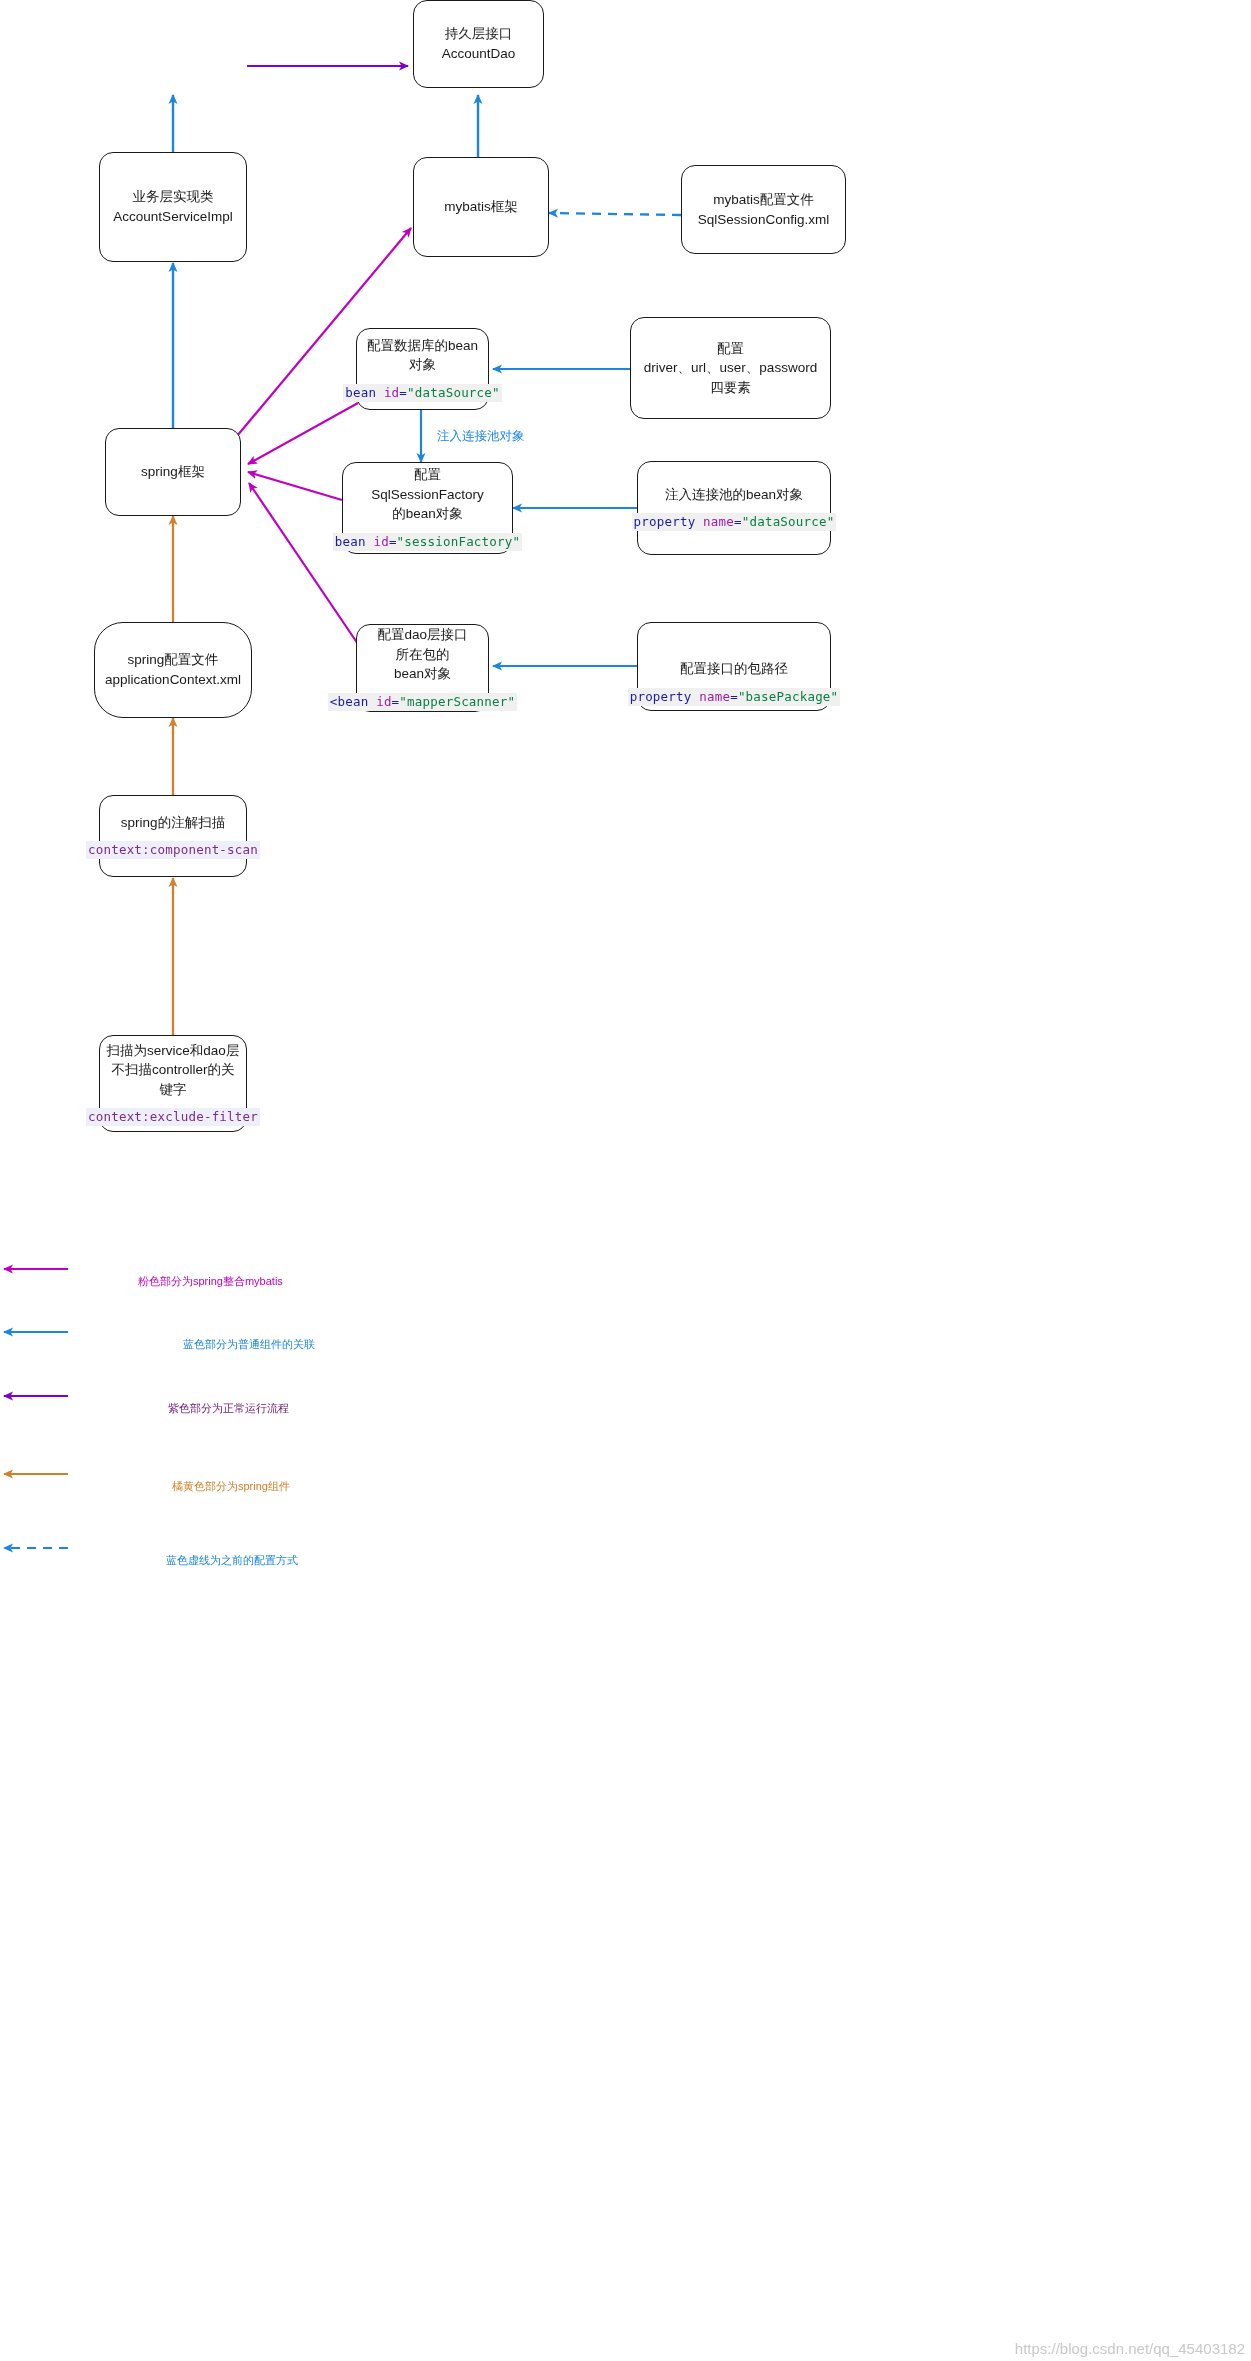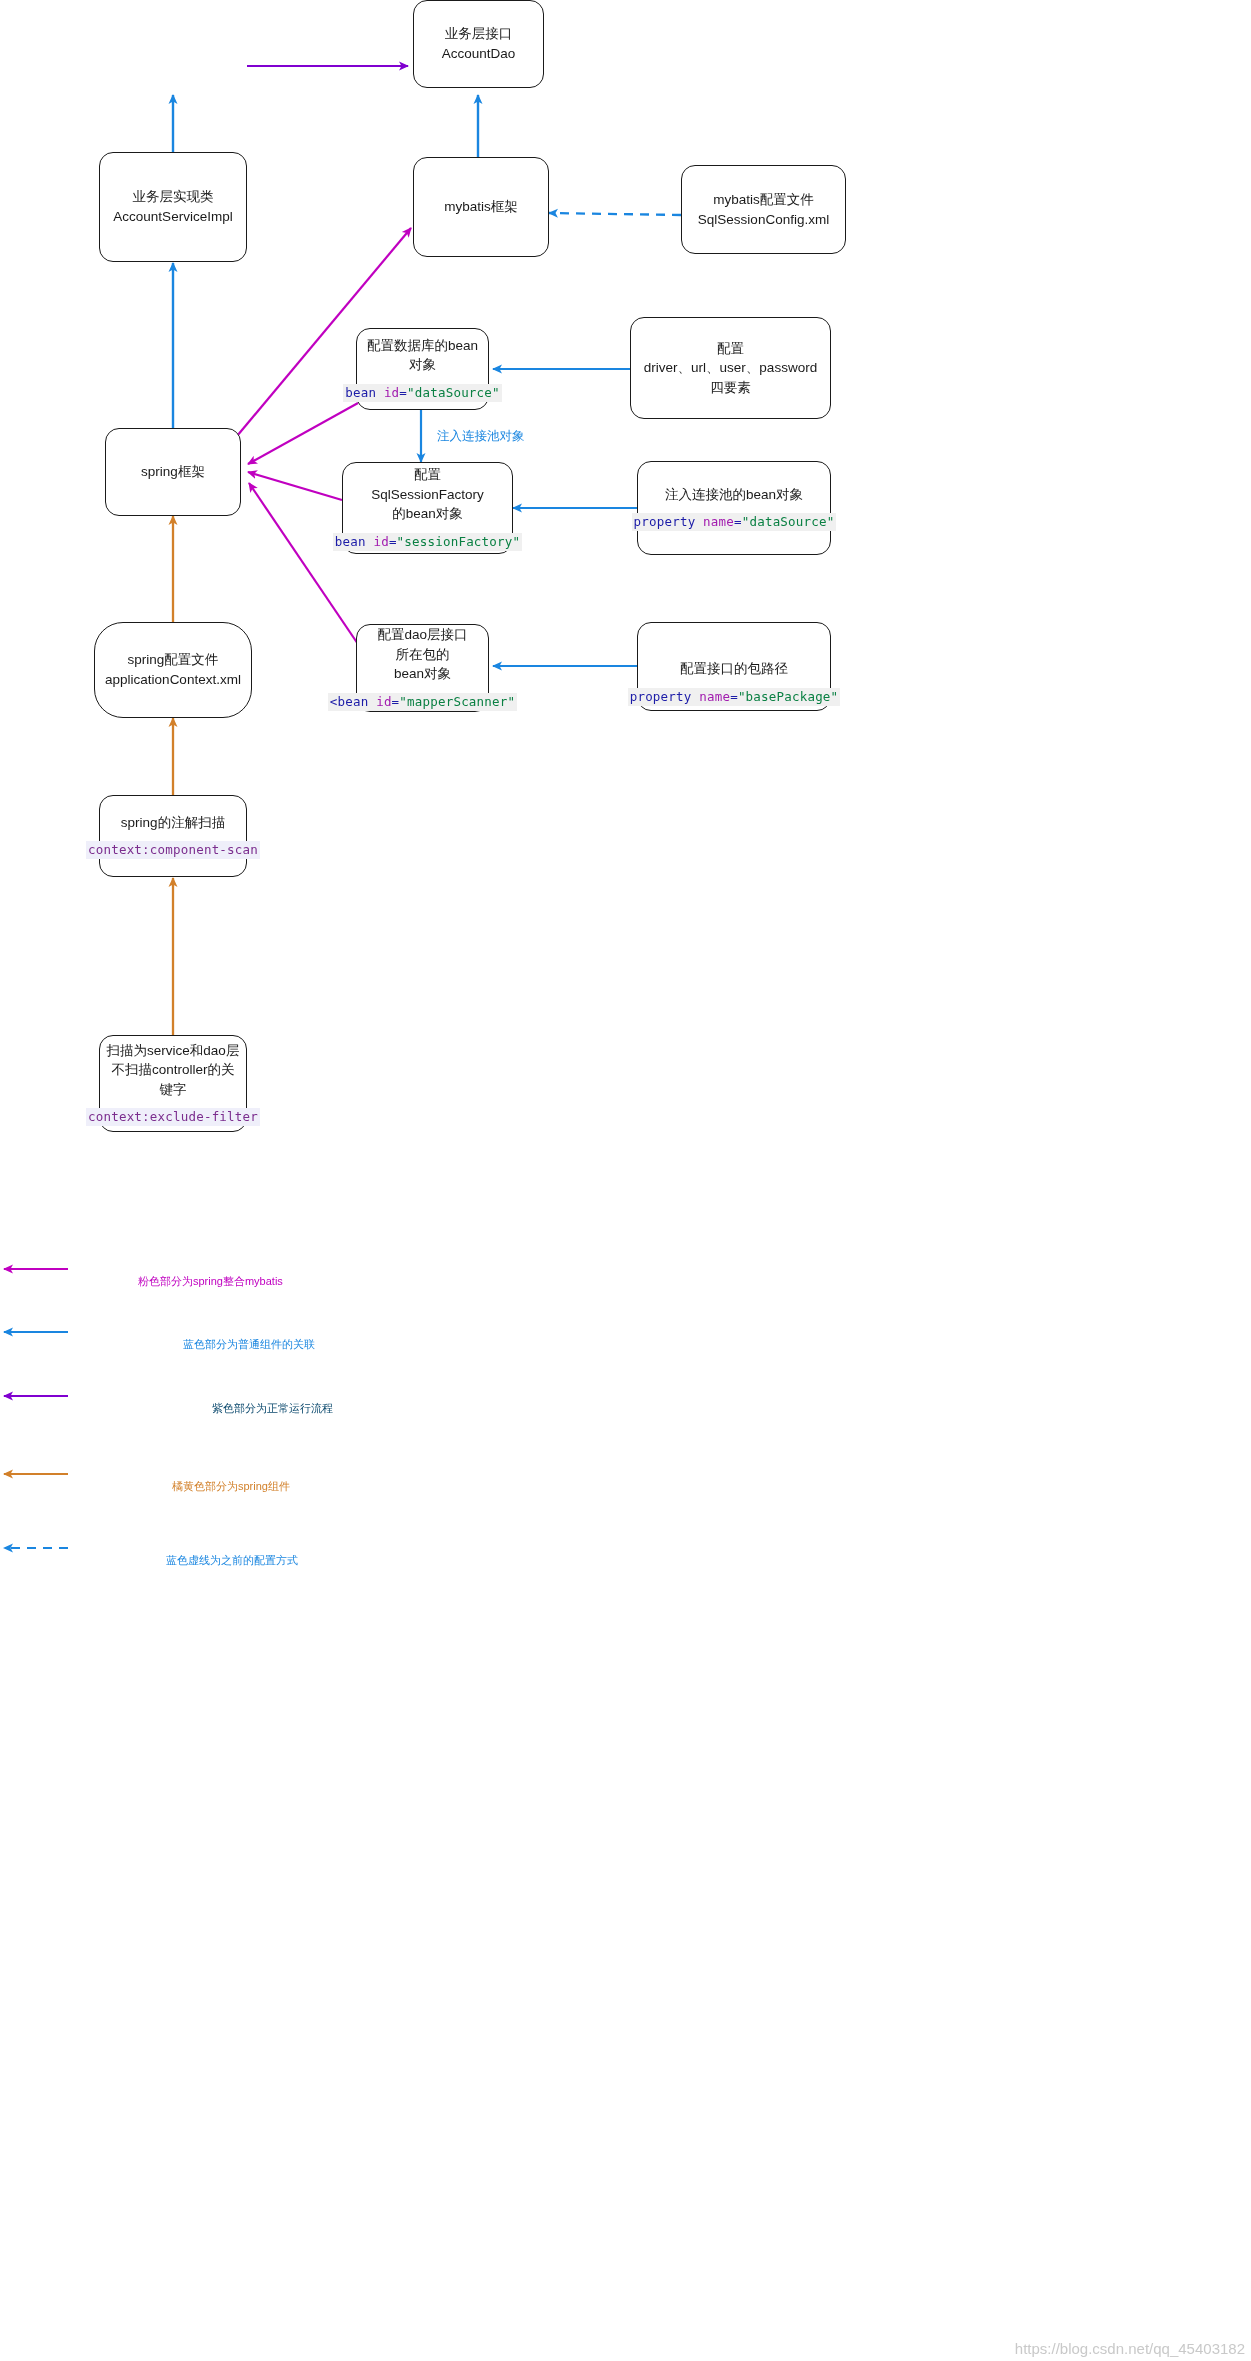--- a/index.html
+++ b/index.html
@@ -145,21 +145,21 @@
 
     <line x1="68" y1="1269" x2="4" y2="1269" stroke="#c000c0" stroke-width="2.2" marker-end="url(#ar-pink)"></line>
     <line x1="68" y1="1332" x2="4" y2="1332" stroke="#1a86e0" stroke-width="2.2" marker-end="url(#ar-blue)"></line>
     <line x1="68" y1="1396" x2="4" y2="1396" stroke="#8000d0" stroke-width="2.2" marker-end="url(#ar-purple)"></line>
     <line x1="68" y1="1474" x2="4" y2="1474" stroke="#d2802a" stroke-width="2.2" marker-end="url(#ar-orange)"></line>
     <line x1="68" y1="1548" x2="4" y2="1548" stroke="#1a86e0" stroke-width="2.2" stroke-dasharray="9 7" marker-end="url(#ar-blue)"></line>
   </svg>
 
 
   <div class="node" style="left:413px; top:0px; width:131px; height:88px;">
-    <div class="title">业务层接口
+    <div class="title">持久层接口
 AccountDao</div>
   </div>
 
   <div class="node" style="left:99px; top:152px; width:148px; height:110px;">
     <div class="title">业务层实现类
 AccountServiceImpl</div>
   </div>
 
   <div class="node" style="left:413px; top:157px; width:136px; height:100px;">
     <div class="title">mybatis框架</div>
@@ -227,21 +227,21 @@
 
   <div class="edge-label" style="left:437px; top:428px;">注入连接池对象</div>
 
   <div class="legend-row" style="top:1261px;">
     <div class="legend-text" style="color:#c000c0;">粉色部分为spring整合mybatis</div>
   </div>
   <div class="legend-row" style="top:1324px;margin-left:23px;">
     <div class="legend-text" style="color:#1a86e0; left:160px;">蓝色部分为普通组件的关联</div>
   </div>
   <div class="legend-row" style="top:1388px;">
-    <div class="legend-text" style="color:#0c4a6e; left:168px;margin-left:44px;">紫色部分为正常运行流程</div>
+    <div class="legend-text" style="color:#701a75; left:168px;">紫色部分为正常运行流程</div>
   </div>
   <div class="legend-row" style="top:1466px;">
     <div class="legend-text" style="color:#d2802a; left:172px;">橘黄色部分为spring组件</div>
   </div>
   <div class="legend-row" style="top:1540px;">
     <div class="legend-text" style="color:#1a86e0; left:166px;">蓝色虚线为之前的配置方式</div>
   </div>
 
   <div class="watermark">https://blog.csdn.net/qq_45403182</div>
 

